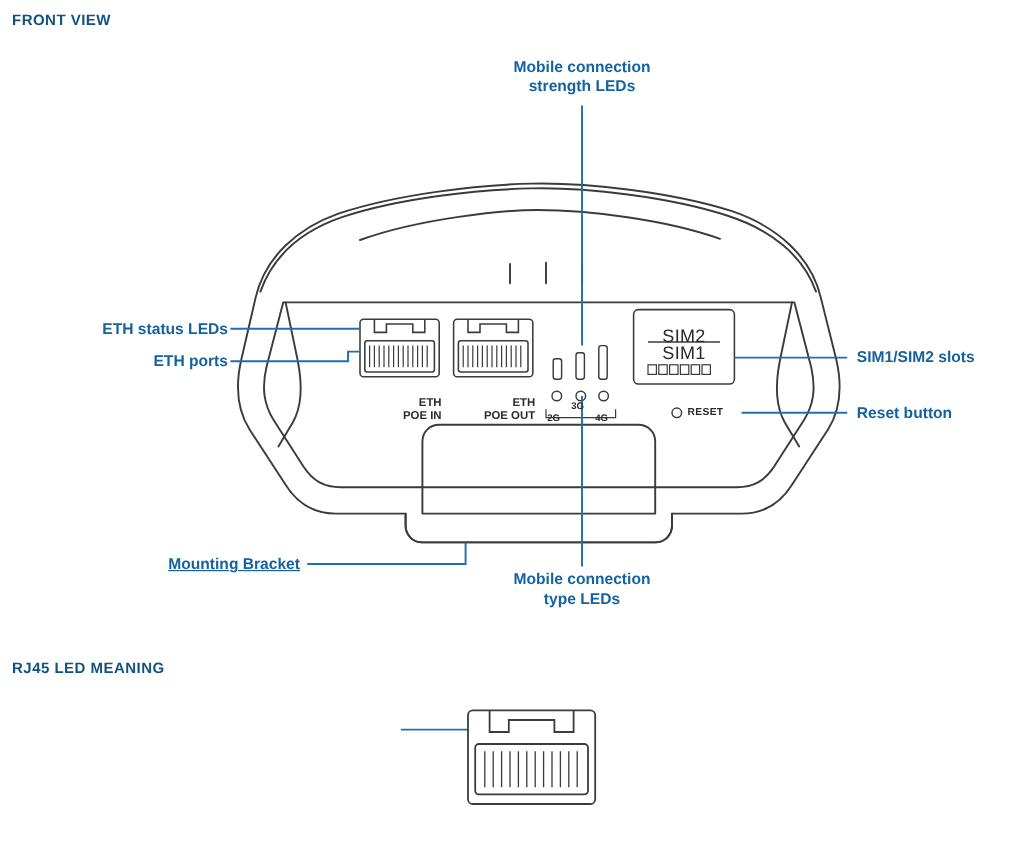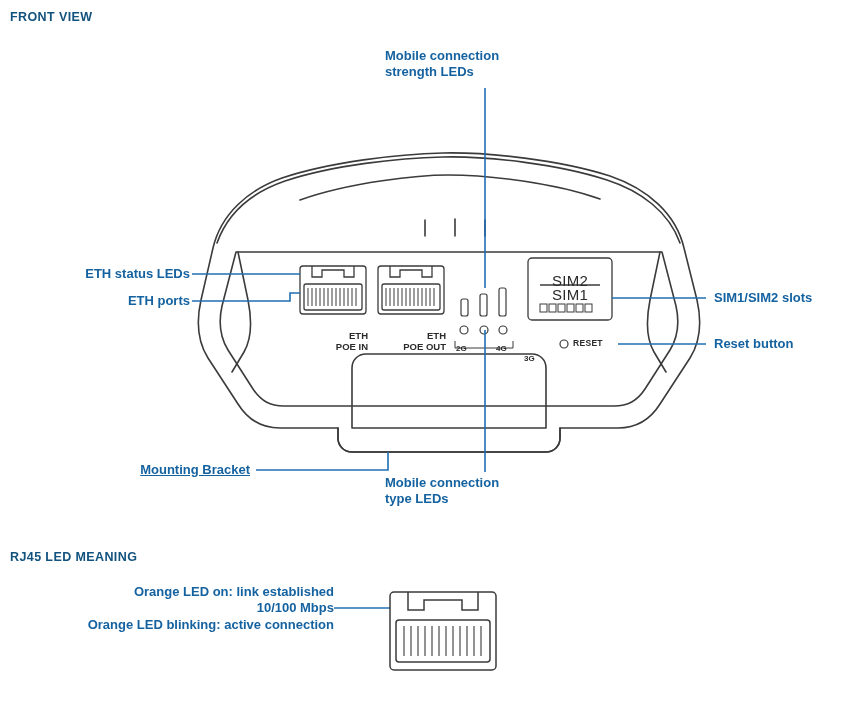--- a/index.html
+++ b/index.html
@@ -41,21 +41,21 @@
 
   .callout {
     position: absolute;
     font-size: 13px;
     font-weight: bold;
     color: #1562a0;
     line-height: 1.25;
     white-space: pre-line;
   }
   .callout.right-align { text-align: right; }
-  .callout.center-align { text-align: left; }
+  .callout.center-align { text-align: center; }
 
   .dev-label {
     position: absolute;
     font-size: 9.5px;
     font-weight: bold;
     color: #2a2a2a;
     text-align: right;
     line-height: 1.2;
     white-space: pre-line;
   }
@@ -223,33 +223,30 @@
 
   <div class="callout" style="left:714px; top:290px; width:140px;">SIM1/SIM2 slots</div>
 
   <div class="callout" style="left:714px; top:336px; width:140px;">Reset button</div>
 
   <div class="callout right-align" style="left:70px; top:462px; width:180px;text-decoration:underline;">Mounting Bracket</div>
 
   <div class="callout center-align" style="left:385px; top:475px; width:200px;">Mobile connection
 type LEDs</div>
 
-  <div class="callout right-align" style="left:24px; top:584px; width:310px;">Orange LED on: link established
-10/100 Mbps
-Orange LED blinking: active connection</div>
 
   <div class="dev-label" style="left:298px; top:330px; width:70px;">ETH
 POE IN</div>
 
   <div class="dev-label" style="left:376px; top:330px; width:70px;">ETH
 POE OUT</div>
 
   <div class="small-label" style="left:456px; top:344px;">2G</div>
 
-  <div class="small-label" style="left:476px; top:354px;margin-left:48px;">3G</div>
+  <div class="small-label" style="left:476px; top:334px;">3G</div>
 
   <div class="small-label" style="left:496px; top:344px;">4G</div>
 
   <div class="sim-label" style="left:530px; top:272px; width:80px;">SIM2</div>
 
   <div class="sim-label" style="left:530px; top:286px; width:80px;">SIM1</div>
 
   <div class="reset-label" style="left:573px; top:338px;">RESET</div>
 
 </div>

